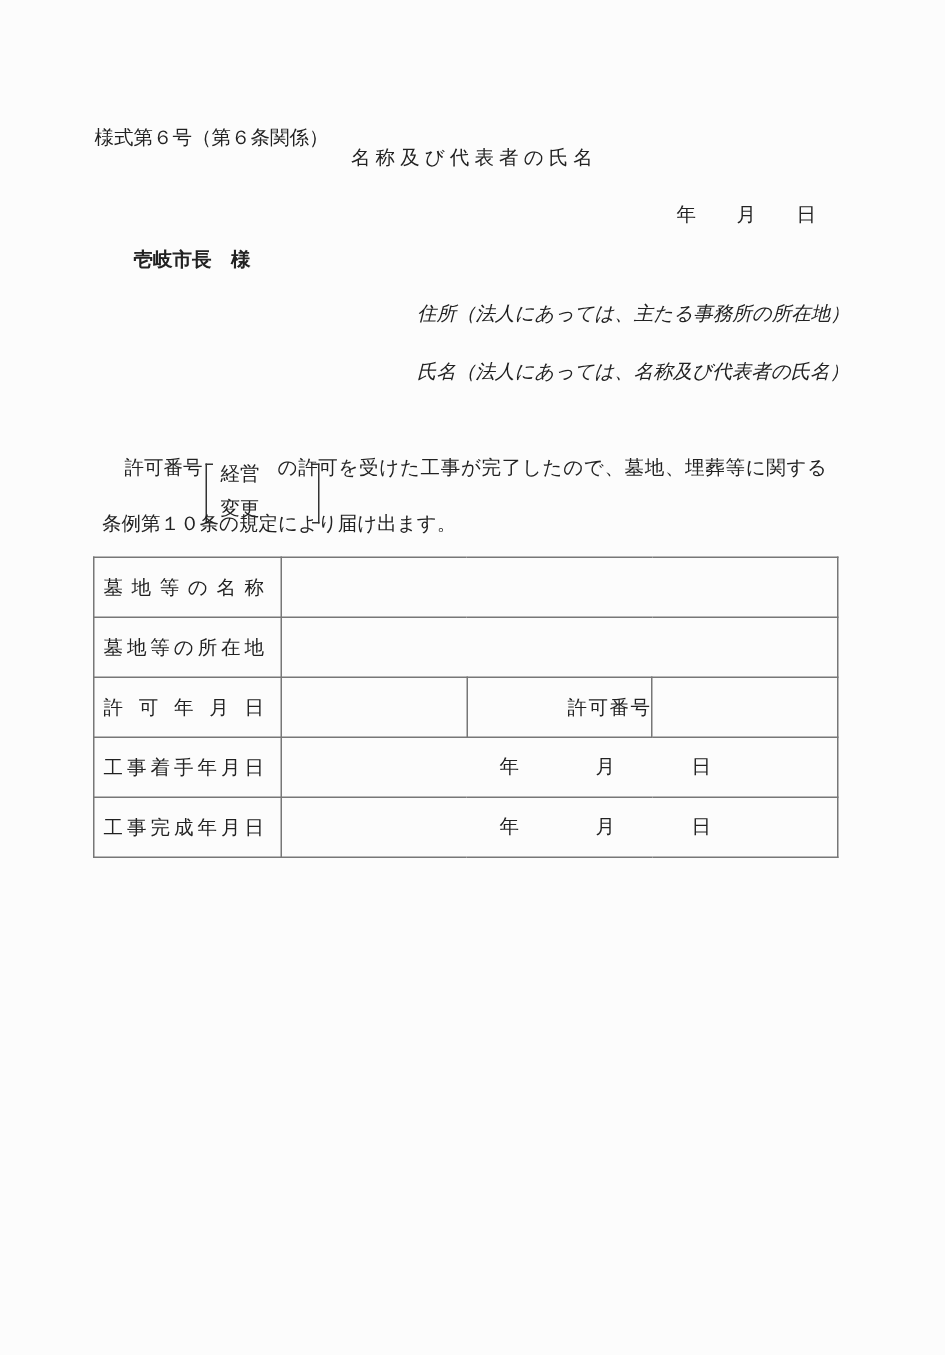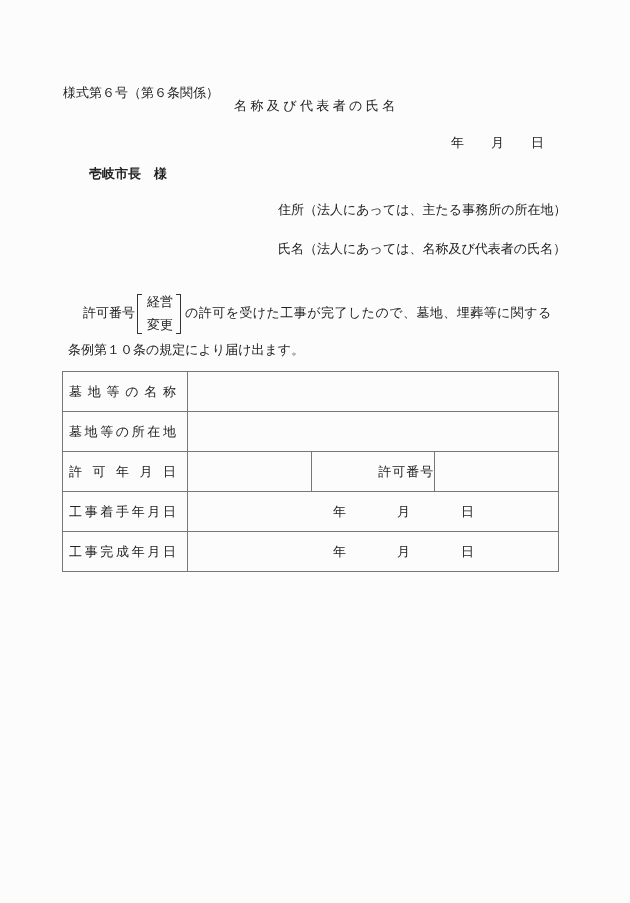--- a/index.html
+++ b/index.html
@@ -22,31 +22,32 @@
     #doc-title { left: 234px; top: 99px; font-size: 13px; letter-spacing: 3.4px; }
 
     .date-part { position: absolute; top: 134px; font-size: 13px; }
     #date-year { left: 451px; }
     #date-month { left: 491px; }
     #date-day { left: 531px; }
 
     #addressee { left: 89px; top: 167px; font-size: 13px; font-weight: bold; }
     #addressee .honor { margin-left: 13px; }
 
-    #applicant-address { left: 278px; top: 203px; font-size: 13px; }
-    #applicant-name { left: 278px; top: 242px; font-size: 13px; }
+    #applicant-address { left: 278px; top: 203px; font-size: 13px; font-style: italic; }
+    #applicant-name { left: 278px; top: 242px; font-size: 13px; font-style: italic; }
 
     
     #para-line1-start { left: 83px; top: 306px; font-size: 13px; }
     #bracket-box {
       position: absolute;
       left: 137px;
-      top: 292px;
+      top: 307px;
       width: 44px;
       height: 42px;
+      padding-left: 32px;
     }
     .bracket-l, .bracket-r {
       position: absolute;
       top: 2px;
       width: 4px;
       height: 38px;
       border-top: 1px solid #333;
       border-bottom: 1px solid #333;
     }
     .bracket-l { left: 0; border-left: 1px solid #333; }

